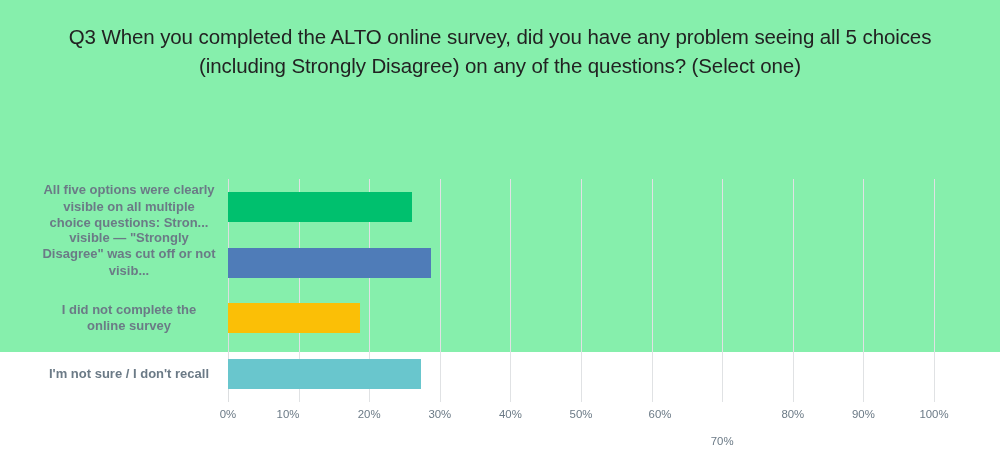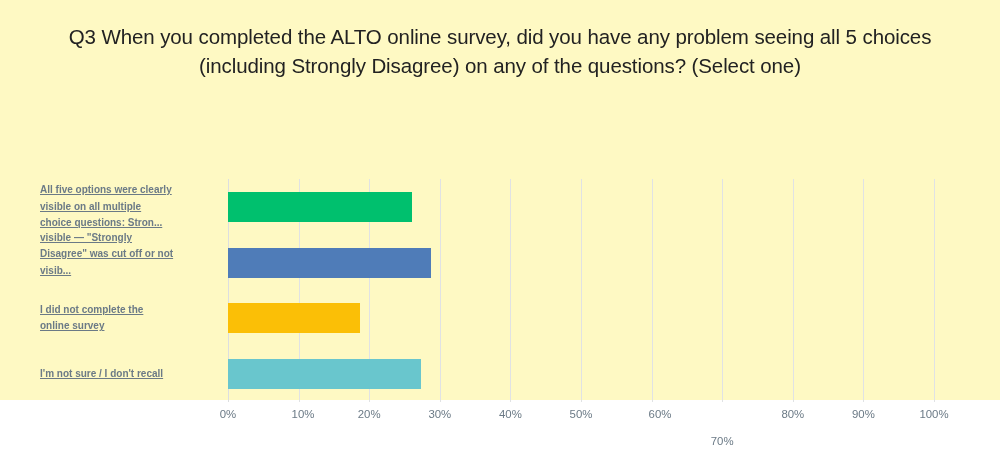--- a/index.html
+++ b/index.html
@@ -9,22 +9,22 @@
   body {
     width: 1000px;
     height: 468px;
     background: #ffffff;
     font-family: "Liberation Sans", sans-serif;
     overflow: hidden;
   }
   .page {
     position: relative;
     width: 1000px;
-    height: 400px;
-    background: #fef9c3;
+    height: 352px;
+    background: #86efac;
   }
 
   
   .chart-title {
     position: absolute;
     left: 30px;
     top: 22px;
     width: 940px;
     text-align: center;
     font-size: 20.5px;
@@ -83,27 +83,26 @@
     position: absolute;
     left: 40px;
     top: 179px;
     width: 178px;
     height: 223px;
   }
   .cat-label {
     position: absolute;
     right: 0;
     width: 178px;
-    text-align: left;
-    font-size: 10px;
+    text-align: center;
+    font-size: 13px;
     line-height: 16.5px;
     font-weight: bold;
     color: #6b7a86;
     font-family: "Liberation Sans", sans-serif;
-    text-decoration: underline;
   }
 
   
   .xticks {
     position: absolute;
     left: 228px;
     top: 406px;
     width: 706px;
     height: 20px;
   }
@@ -171,21 +170,21 @@
         <div>I'm not sure / I don't recall</div>
       </div>
       <div class="cat-label" style="top: 122.875px;">
         <div>I did not complete the</div>
         <div>online survey</div>
       </div>
     </div>
 
   <div class="xticks">
       <div class="xtick" style="left: 0px;">0%</div>
-      <div class="xtick" style="left: 75px;">10%</div>
+      <div class="xtick" style="left: 60px;">10%</div>
       <div class="xtick" style="left: 141.2px;">20%</div>
       <div class="xtick" style="left: 211.8px;">30%</div>
       <div class="xtick" style="left: 282.4px;">40%</div>
       <div class="xtick" style="left: 353px;">50%</div>
       <div class="xtick" style="left: 432px; text-align: center;">60%</div>
       <div class="xtick" style="left: 494.2px; margin-top: 27px;">70%</div>
       <div class="xtick" style="left: 564.8px;">80%</div>
       <div class="xtick" style="left: 635.4px;">90%</div>
       <div class="xtick" style="left: 706px;">100%</div>
     </div>

